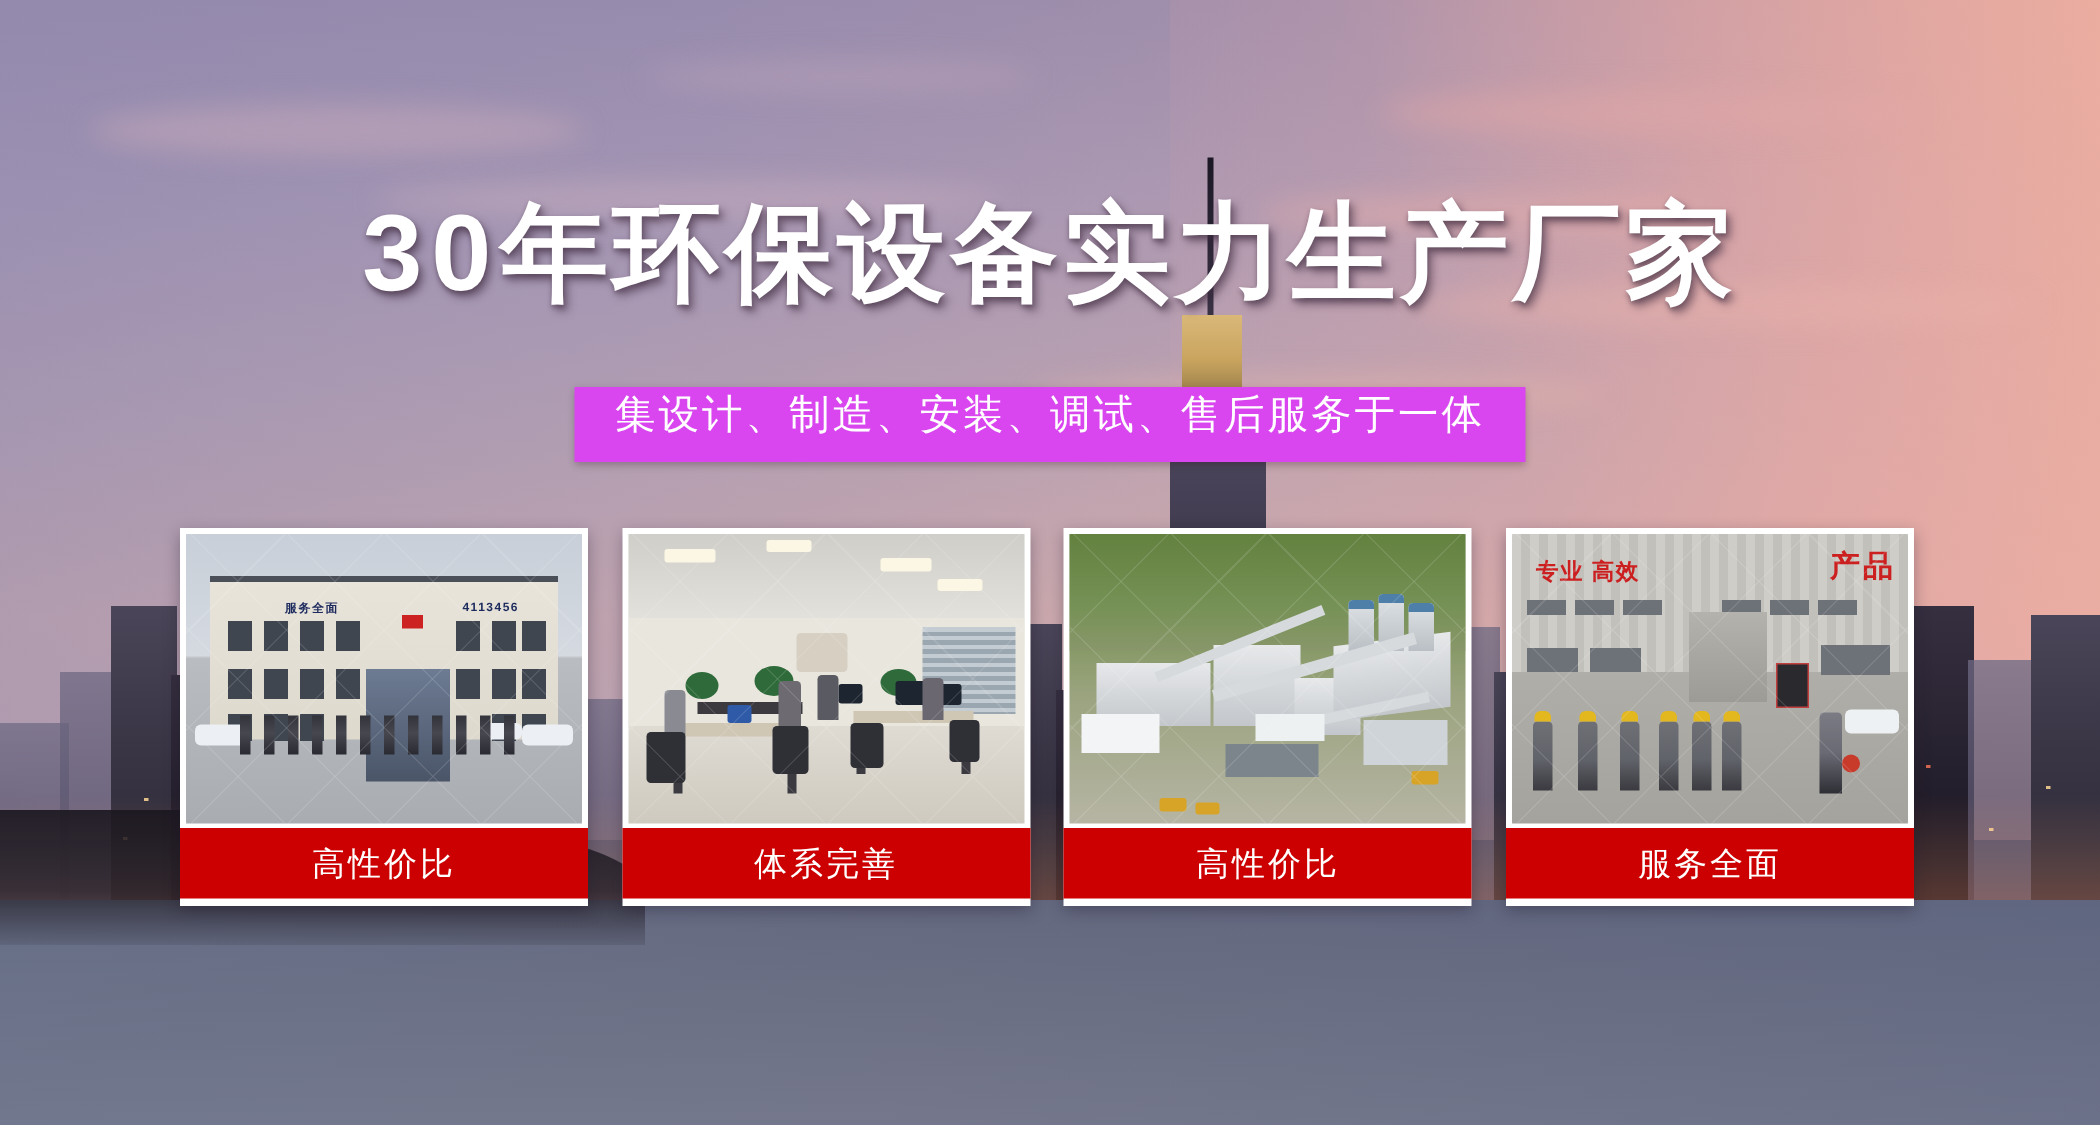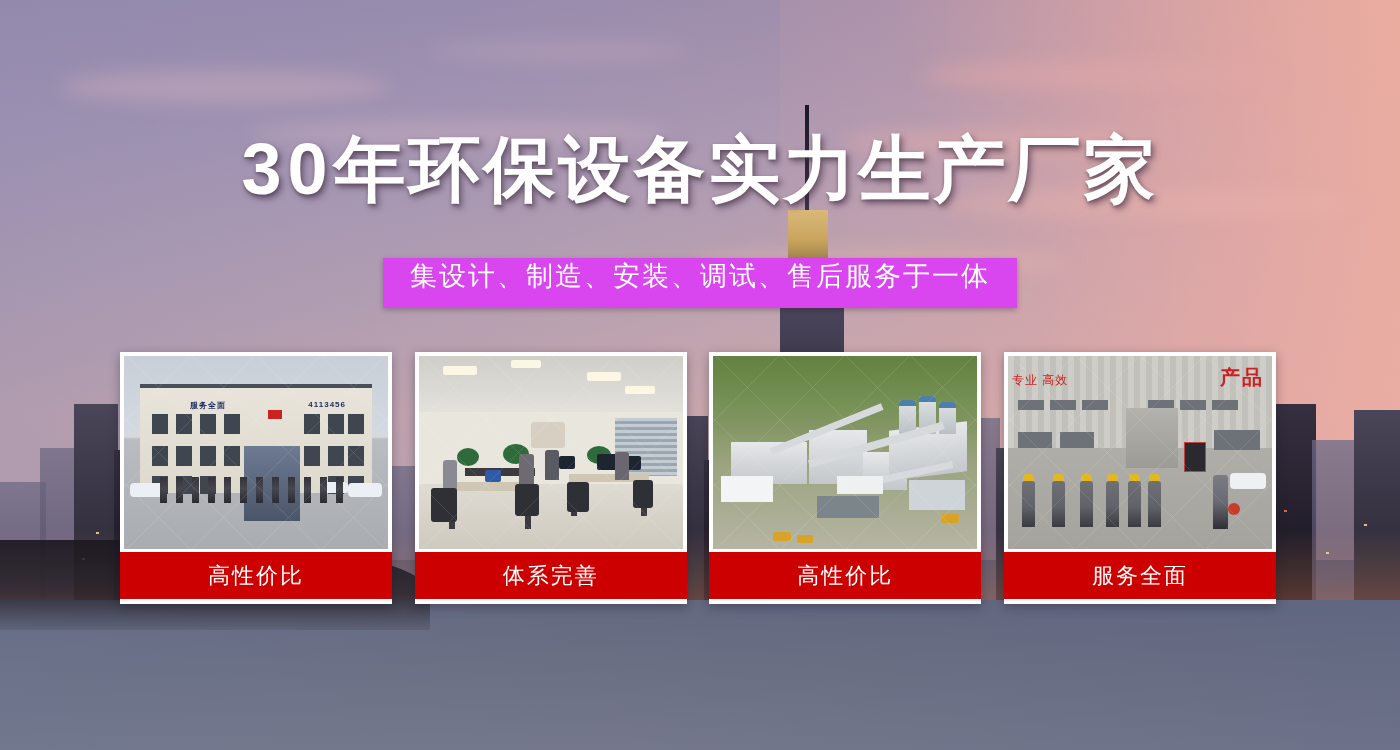--- a/index.html
+++ b/index.html
@@ -133,21 +133,21 @@
   .p3 .chair{position:absolute;background:#2f2f36;border-radius:3px;}
   .p3 .worker{position:absolute;background:#8a8a92;border-radius:3px 3px 0 0;}
   .p3 .plant-g{position:absolute;background:#2f6b3a;border-radius:50%;}
   .p3 .mon{position:absolute;background:#1d2530;border-radius:2px;}
 
   
   .p4{background:linear-gradient(180deg,#b9b7b2 0%,#c6c4bf 45%,#b0aea9 46%,#a5a39e 100%);}
   .p4 .facade{position:absolute;left:0;right:0;top:0;height:92px;
     background:repeating-linear-gradient(90deg,#cfcdc8 0 6px,#c2c0bb 6px 12px);}
   .p4 .redtxt{position:absolute;top:8px;right:8px;font-size:20px;font-weight:bold;color:#cc2020;letter-spacing:2px;}
-  .p4 .redsm{position:absolute;top:16px;left:4px;font-size:12px;font-weight:normal;color:#cc2020;letter-spacing:1px;}
+  .p4 .redsm{position:absolute;top:16px;left:16px;font-size:15px;font-weight:bold;color:#cc2020;letter-spacing:1px;}
   .p4 .door{position:absolute;left:118px;top:52px;width:52px;height:60px;
     background:linear-gradient(180deg,#b4b2ad 0%,#9d9b96 100%);}
   .p4 .doorsm{position:absolute;left:176px;top:86px;width:20px;height:28px;background:#2a2a2e;border:1px solid #c04040;}
   .p4 .win4{position:absolute;background:#6d7278;}
   .p4 .w{position:absolute;bottom:22px;width:13px;height:46px;
     background:linear-gradient(180deg,#6e7076 0%,#61636a 55%,#3a3a40 100%);border-radius:3px 3px 0 0;}
   .p4 .w::before{content:"";position:absolute;left:1px;top:-7px;width:11px;height:7px;background:#e3b81e;border-radius:4px 4px 0 0;}
   .p4 .boss{position:absolute;bottom:20px;right:44px;width:15px;height:54px;
     background:linear-gradient(180deg,#7b7b84 0%,#6a6a74 50%,#2e2e35 100%);border-radius:3px 3px 0 0;}
   .p4 .helmet{position:absolute;bottom:34px;right:32px;width:12px;height:12px;background:#c83a2a;border-radius:50%;}

